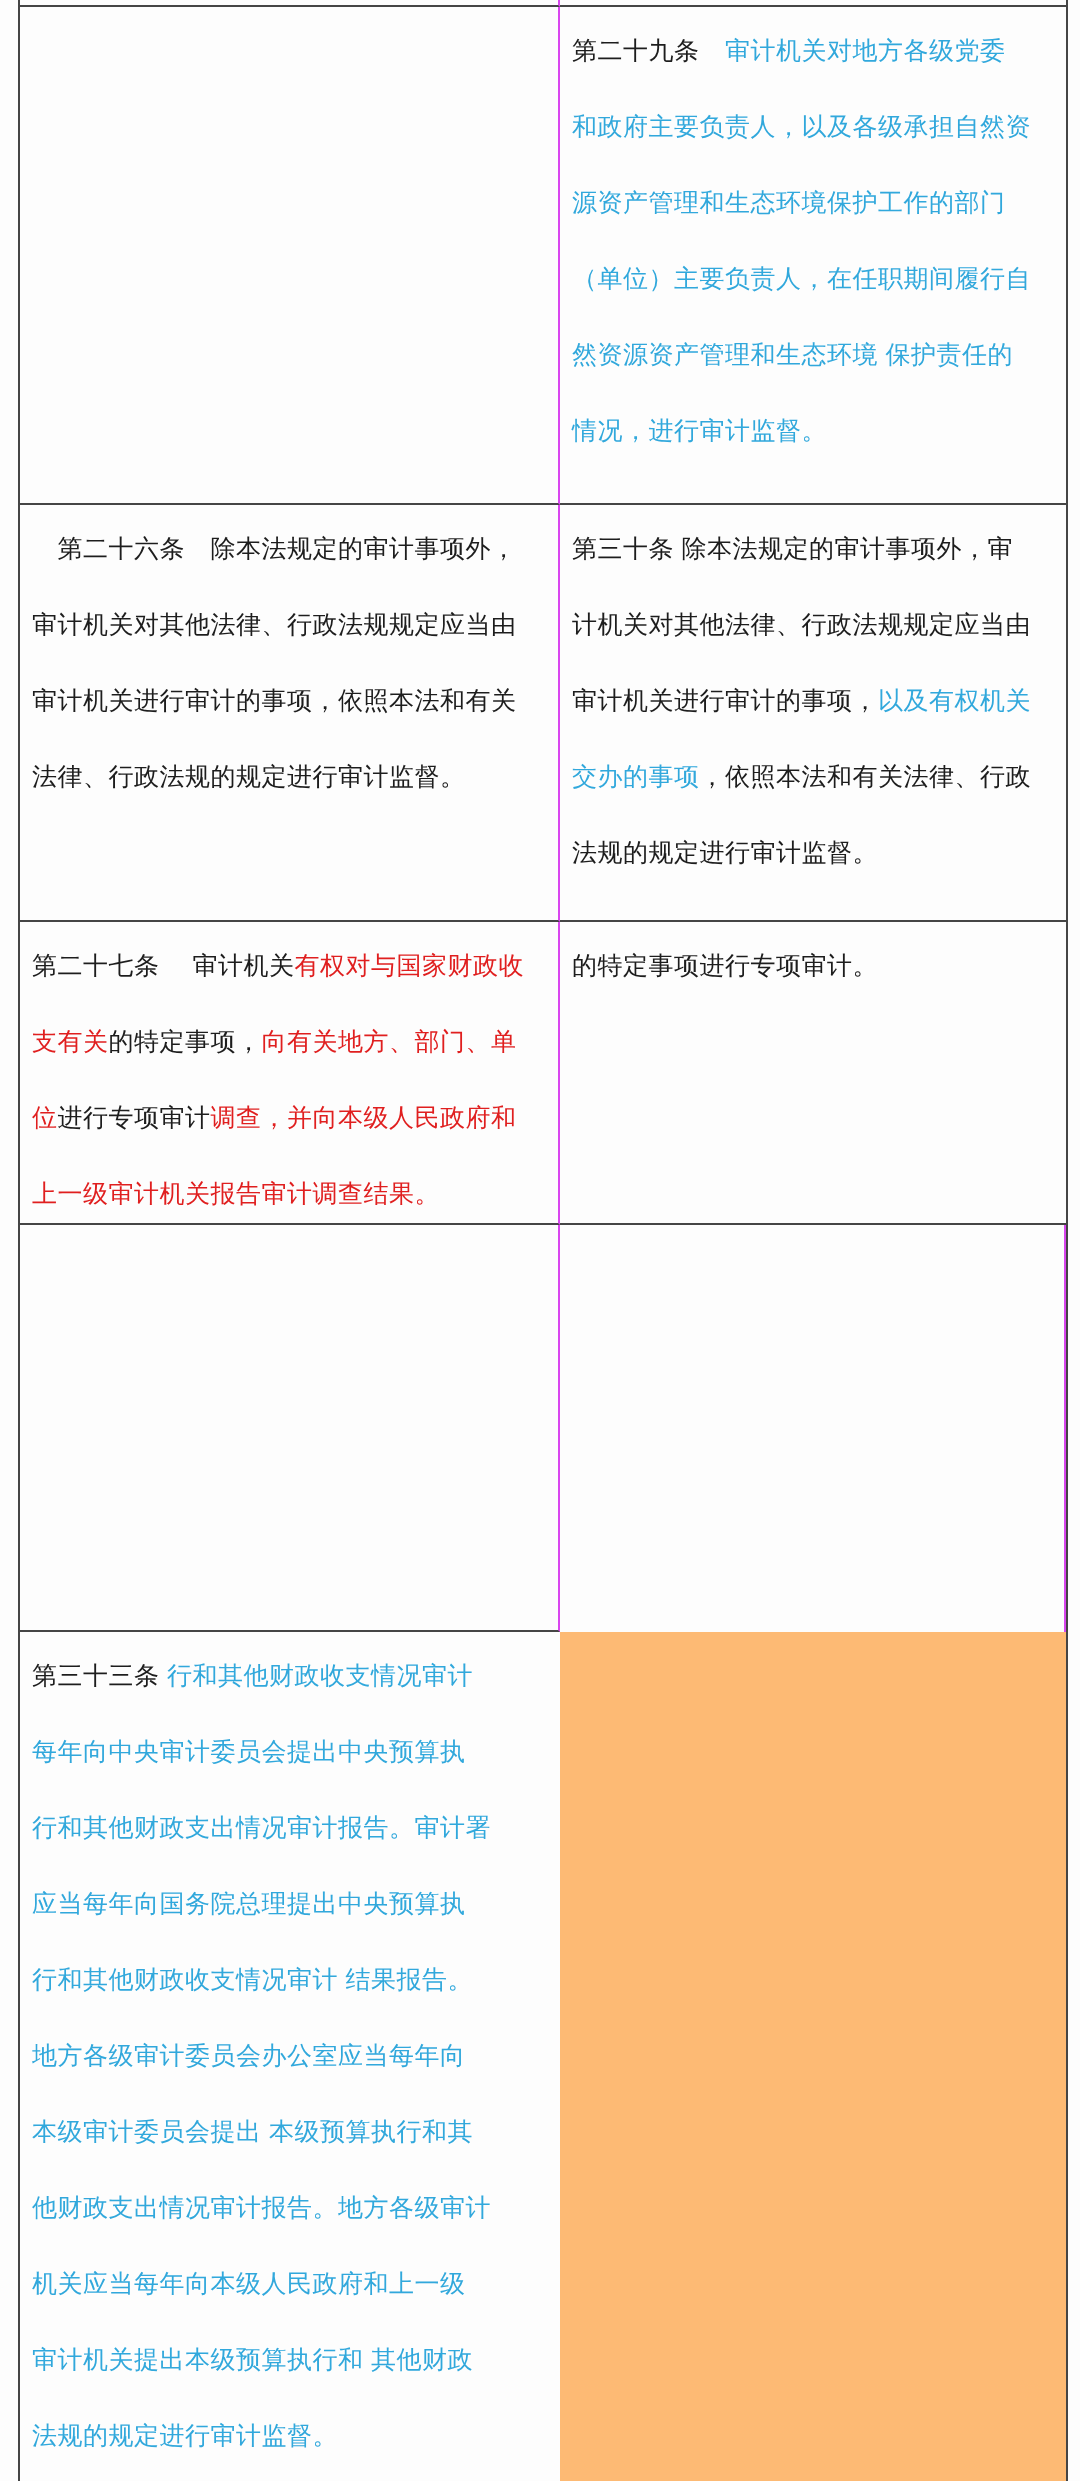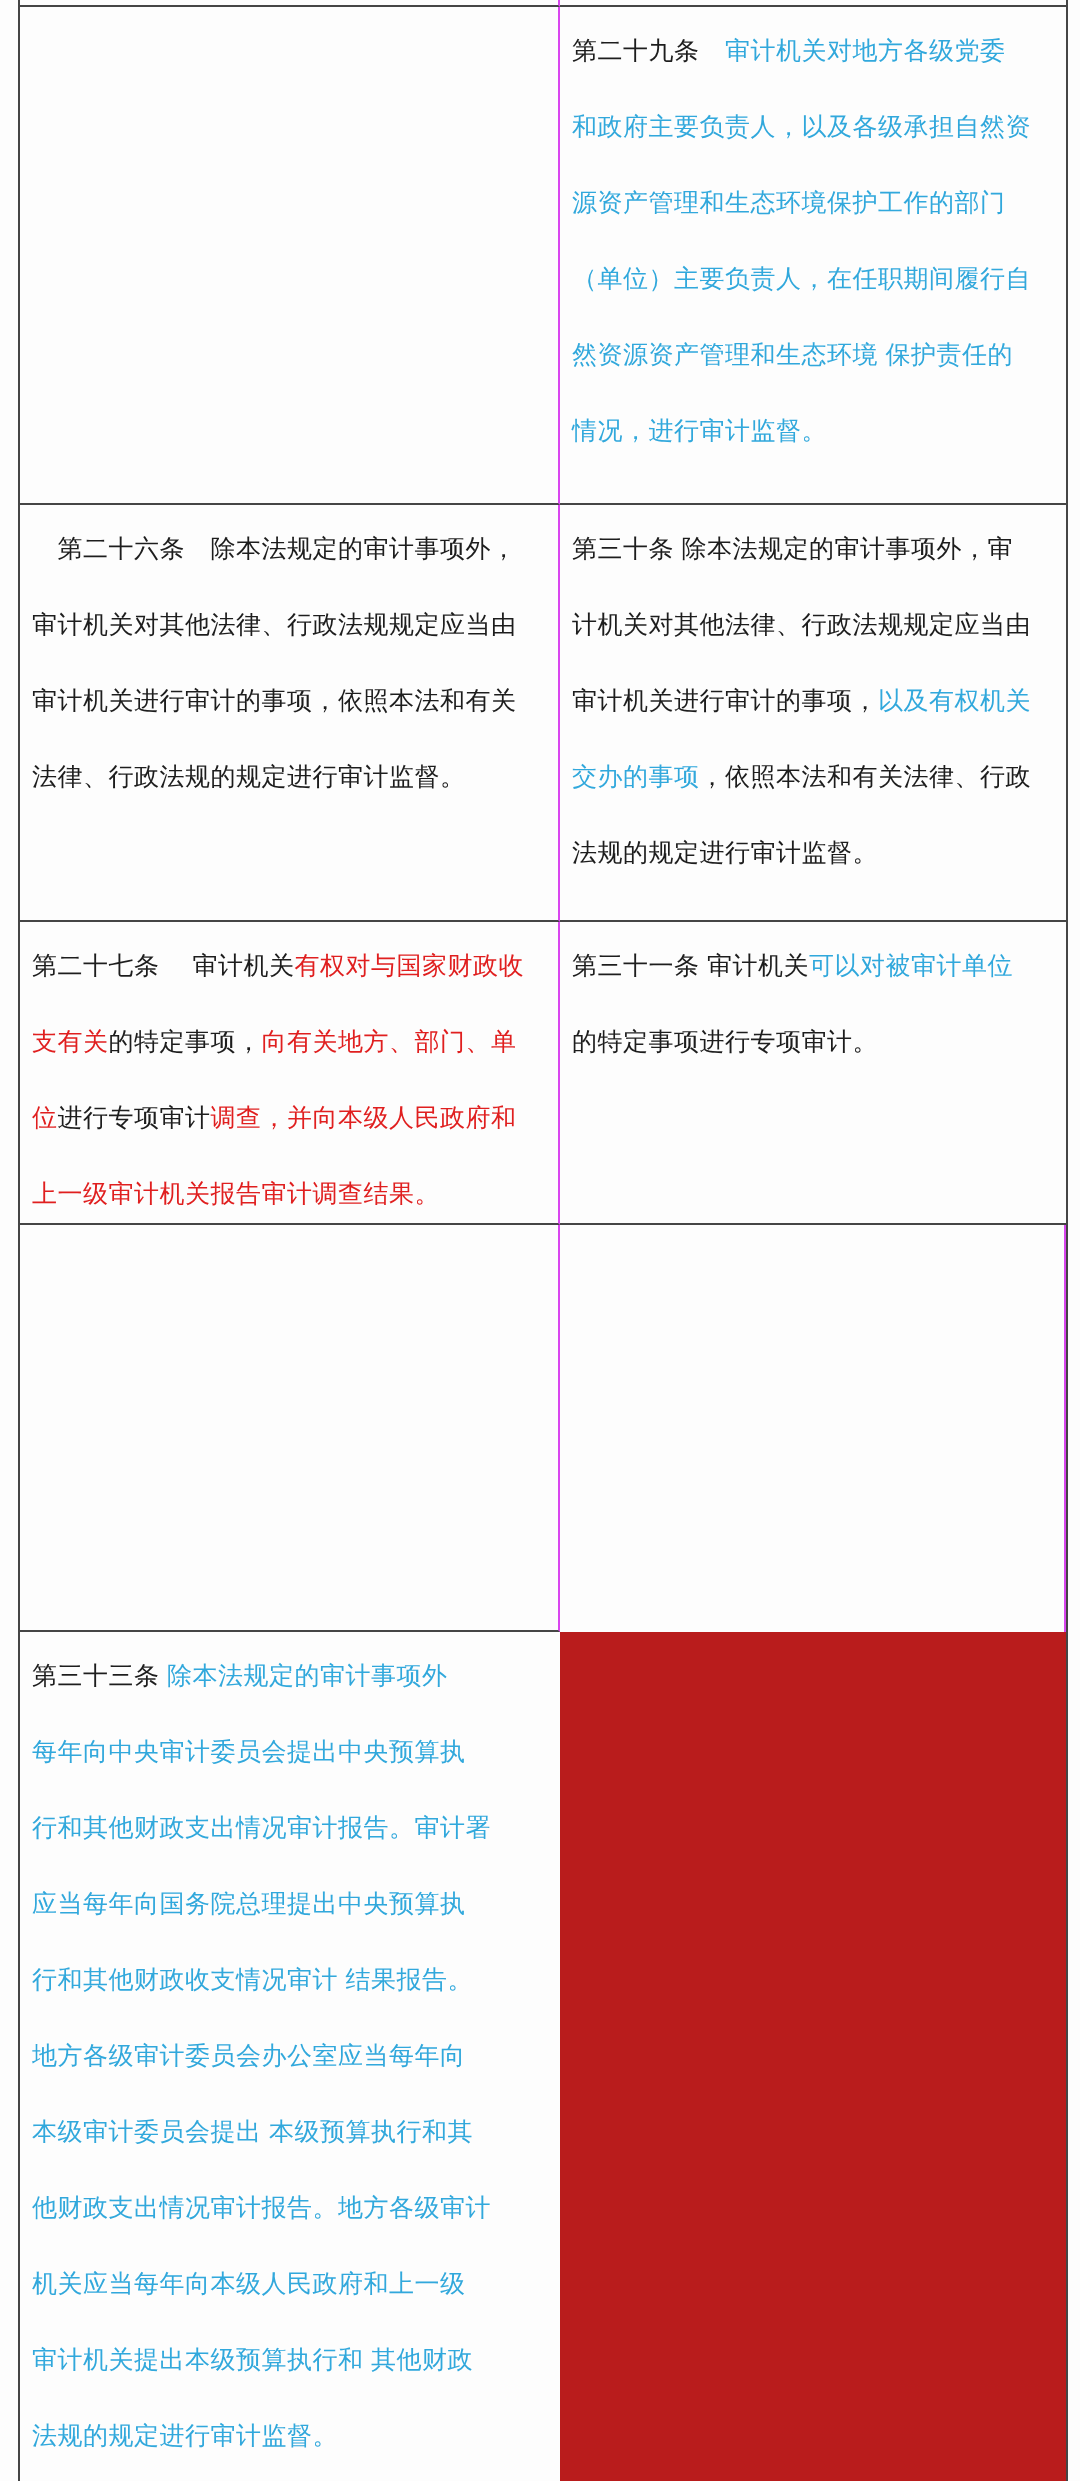--- a/index.html
+++ b/index.html
@@ -19,21 +19,21 @@
     position: absolute;
     left: 18px;
     top: 0;
     width: 1046px;
     height: 2481px;
     display: grid;
     grid-template-columns: 540px 506px;
     grid-template-rows: 7px 498px 417px 303px 407px 1fr;
     border-left: 2px solid #454545;
     border-right: 2px solid #454545;
-    background: #b91c1c;
+    background: #fdba74;
   }
   .cell {
     box-sizing: border-box;
     border-bottom: 2px solid #454545;
     background: #fdfdfd;
     overflow: hidden;
     padding: 5px 10px 18px 12px;
   }
   .cell.col-left { border-right: 2px solid #d946ef; }
   .cell.row-last { border-bottom: none; }
@@ -80,29 +80,28 @@
         <div class="ln"><span style="color: rgb(29, 29, 29);">法规的规定进行审计监督。</span></div>
       </div>
 
     <div class="cell col-left">
         <div class="ln"><span style="color: rgb(29, 29, 29);">第二十七条　 审计机关</span><span style="color: rgb(224, 31, 31);">有权对与国家财政收</span></div>
         <div class="ln"><span style="color: rgb(224, 31, 31);">支有关</span><span style="color: rgb(29, 29, 29);">的特定事项，</span><span style="color: rgb(224, 31, 31);">向有关地方、部门、单</span></div>
         <div class="ln"><span style="color: rgb(224, 31, 31);">位</span><span style="color: rgb(29, 29, 29);">进行专项审计</span><span style="color: rgb(224, 31, 31);">调查，并向本级人民政府和</span></div>
         <div class="ln"><span style="color: rgb(224, 31, 31);">上一级审计机关报告审计调查结果。</span></div>
       </div>
     <div class="cell">
-        <div class="ln"><span style="color: rgb(29, 29, 29);">第三十一条 审计机关</span><span style="color: rgb(49, 168, 220);">可以对被审计单位</span></div>
         <div class="ln"><span style="color: rgb(29, 29, 29);">的特定事项进行专项审计。</span></div>
       </div>
 
     <div class="cell col-left"></div>
 
     <div class="cell col-left row-last"></div>
     <div class="cell row-last">
-        <div class="ln"><span style="color: rgb(29, 29, 29);">第三十三条 </span><span style="color: rgb(49, 168, 220);">除本法规定的审计事项外</span></div>
+        <div class="ln"><span style="color: rgb(29, 29, 29);">第三十三条 </span><span style="color: rgb(49, 168, 220);">行和其他财政收支情况审计</span></div>
         <div class="ln"><span style="color: rgb(49, 168, 220);">每年向中央审计委员会提出中央预算执</span></div>
         <div class="ln"><span style="color: rgb(49, 168, 220);">行和其他财政支出情况审计报告。审计署</span></div>
         <div class="ln"><span style="color: rgb(49, 168, 220);">应当每年向国务院总理提出中央预算执</span></div>
         <div class="ln"><span style="color: rgb(49, 168, 220);">行和其他财政收支情况审计 结果报告。</span></div>
         <div class="ln"><span style="color: rgb(49, 168, 220);">地方各级审计委员会办公室应当每年向</span></div>
         <div class="ln"><span style="color: rgb(49, 168, 220);">本级审计委员会提出 本级预算执行和其</span></div>
         <div class="ln"><span style="color: rgb(49, 168, 220);">他财政支出情况审计报告。地方各级审计</span></div>
         <div class="ln"><span style="color: rgb(49, 168, 220);">机关应当每年向本级人民政府和上一级</span></div>
         <div class="ln"><span style="color: rgb(49, 168, 220);">审计机关提出本级预算执行和 其他财政</span></div>
         <div class="ln"><span style="color: rgb(49, 168, 220);">法规的规定进行审计监督。</span></div>

